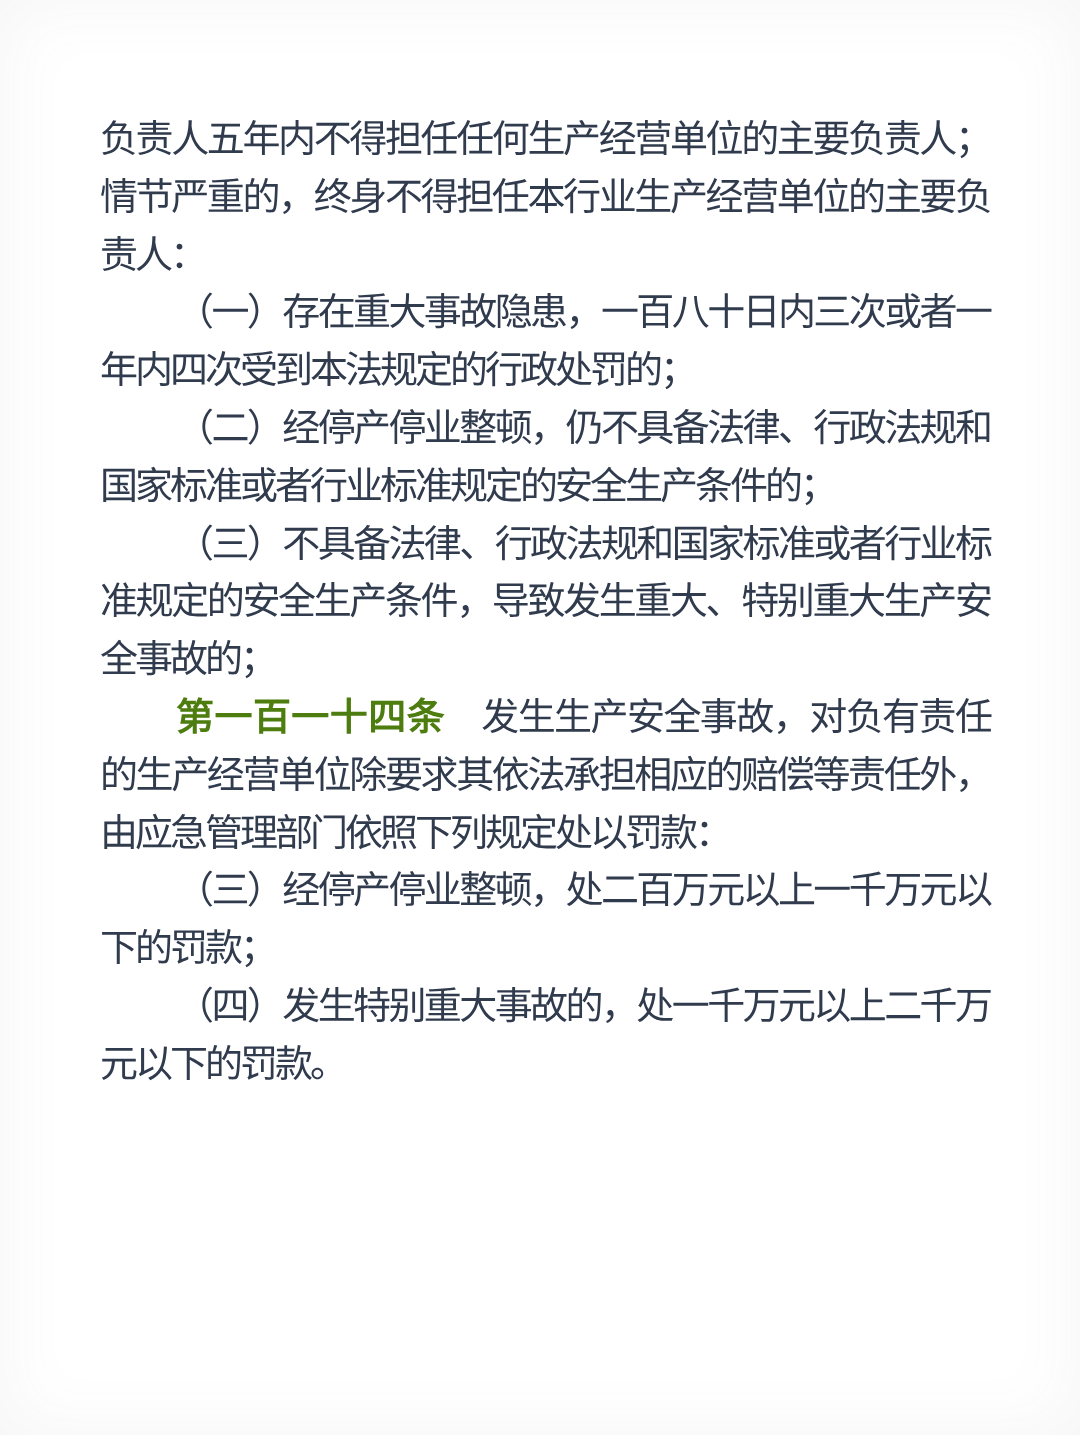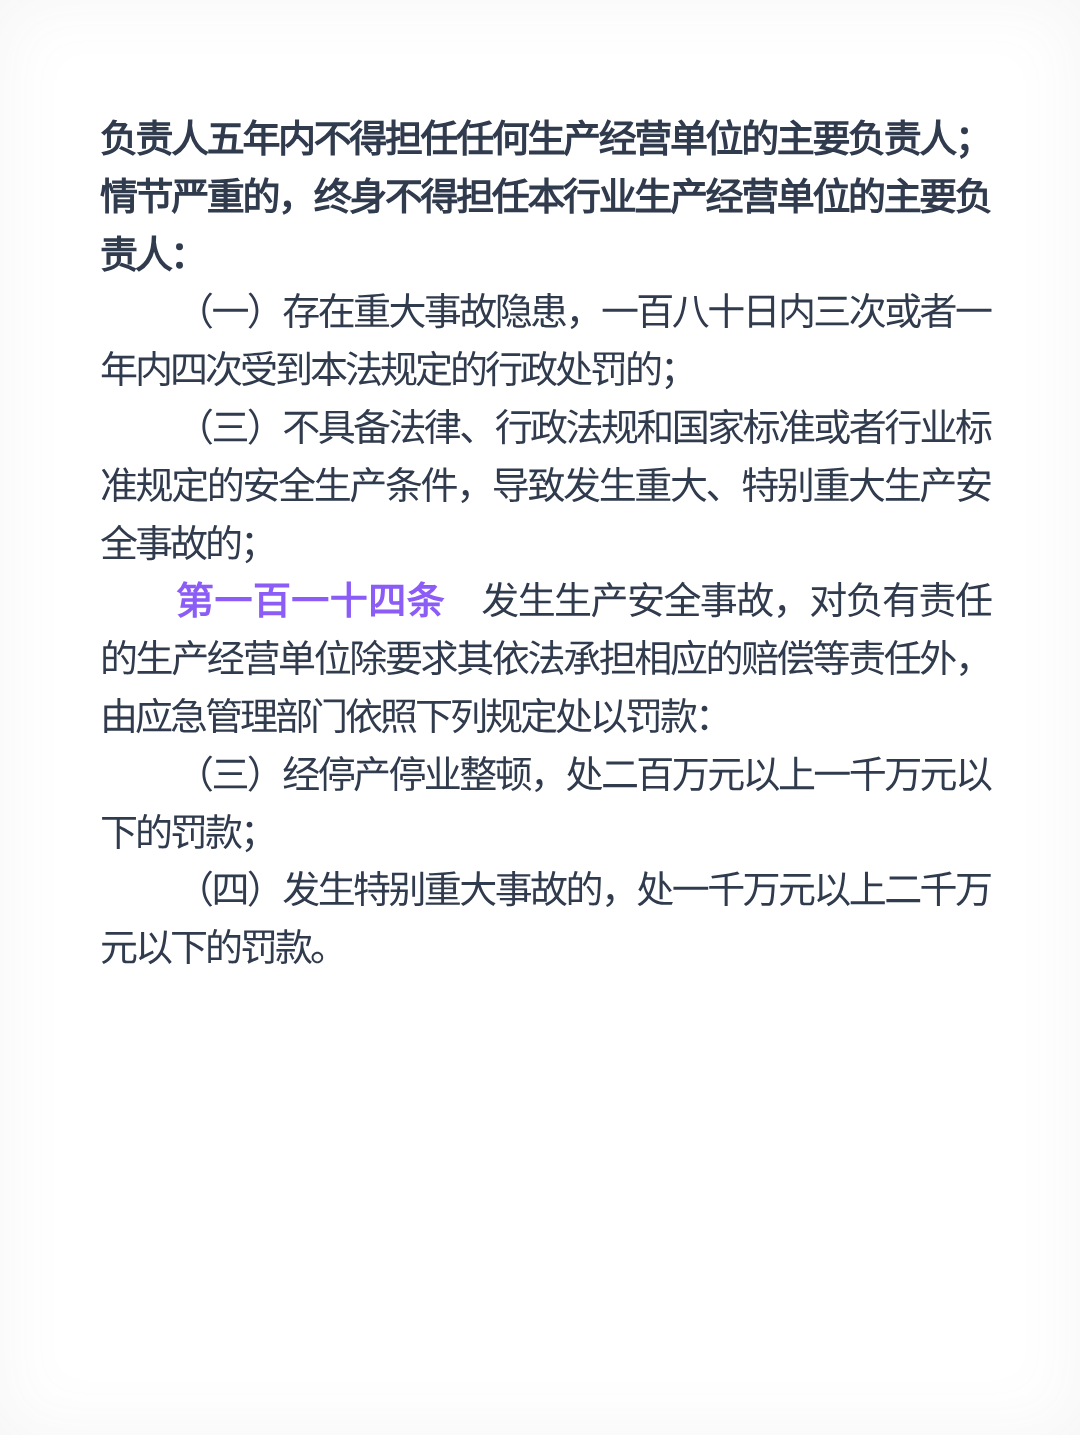--- a/index.html
+++ b/index.html
@@ -28,35 +28,35 @@
     text-justify: inter-character;
     width: 890px;
   }
   .doc p.para {
     margin: 0;
     padding: 0;
     text-indent: 2em;
   }
   .doc p.para.no-indent {
     text-indent: 0;
-    font-weight: bold;
   }
   .article-num {
     font-family: "Liberation Sans", "DejaVu Sans", sans-serif;
     font-weight: 700;
     color: #141f3c;
     margin-right: 0.95em;
     letter-spacing: -1px;
   }
 </style>
 </head>
 <body>
 
 <div class="page" style="background: rgb(255, 255, 255);">
   <main class="doc" id="doc-body" style="color: rgb(49, 59, 78);">
       <p class="para no-indent">负责人五年内不得担任任何生产经营单位的主要负责人；情节严重的，终身不得担任本行业生产经营单位的主要负责人：</p>
       <p class="para">（一）存在重大事故隐患，一百八十日内三次或者一年内四次受到本法规定的行政处罚的；</p>
+      <p class="para">（二）经停产停业整顿，仍不具备法律、行政法规和国家标准或者行业标准规定的安全生产条件的；</p>
       <p class="para">（三）不具备法律、行政法规和国家标准或者行业标准规定的安全生产条件，导致发生重大、特别重大生产安全事故的；</p>
-      <p class="para"><span class="article-num" style="color: #8b5cf6;">第一百一十四条</span><span>发生生产安全事故，对负有责任的生产经营单位除要求其依法承担相应的赔偿等责任外，由应急管理部门依照下列规定处以罚款：</span></p>
+      <p class="para"><span class="article-num" style="color: #4d7c0f;">第一百一十四条</span><span>发生生产安全事故，对负有责任的生产经营单位除要求其依法承担相应的赔偿等责任外，由应急管理部门依照下列规定处以罚款：</span></p>
       <p class="para">（三）经停产停业整顿，处二百万元以上一千万元以下的罚款；</p>
       <p class="para">（四）发生特别重大事故的，处一千万元以上二千万元以下的罚款。</p>
     </main>
 </div>
 
 </body></html>

